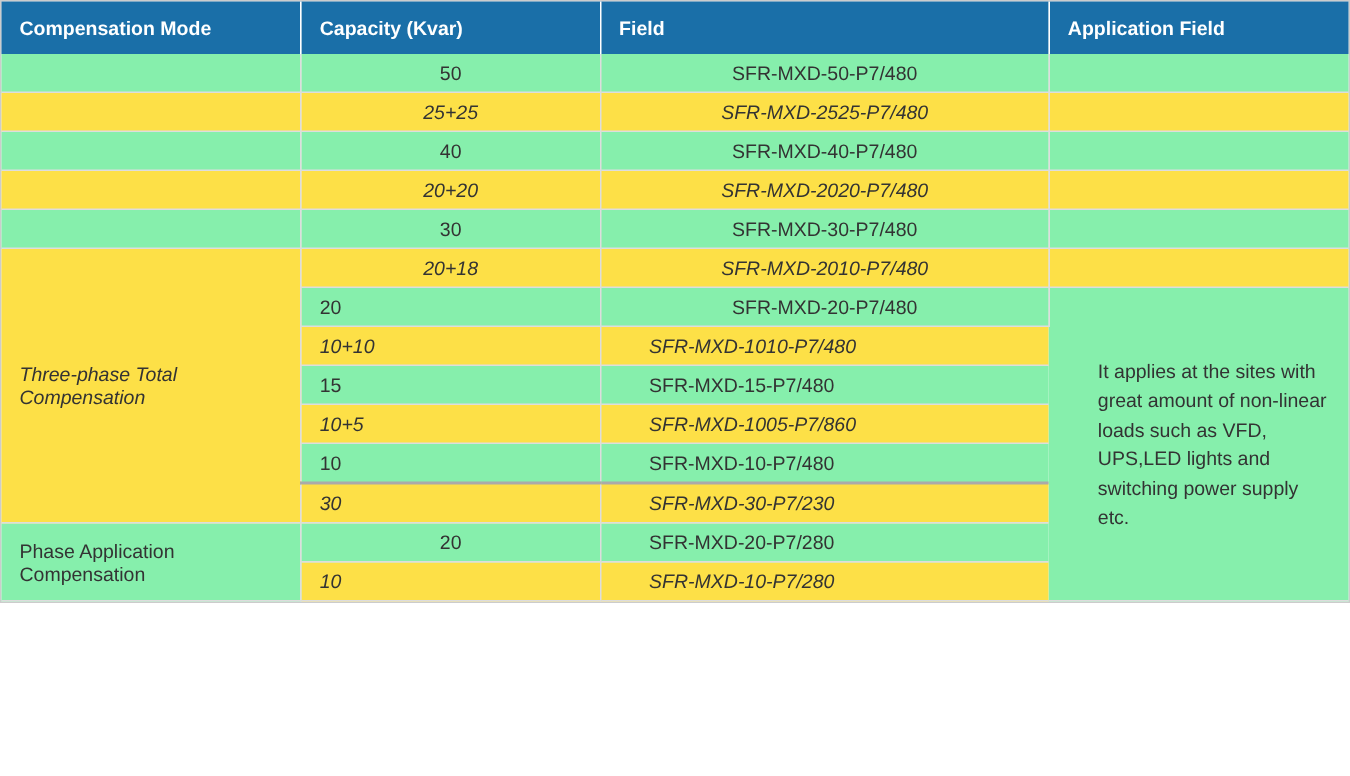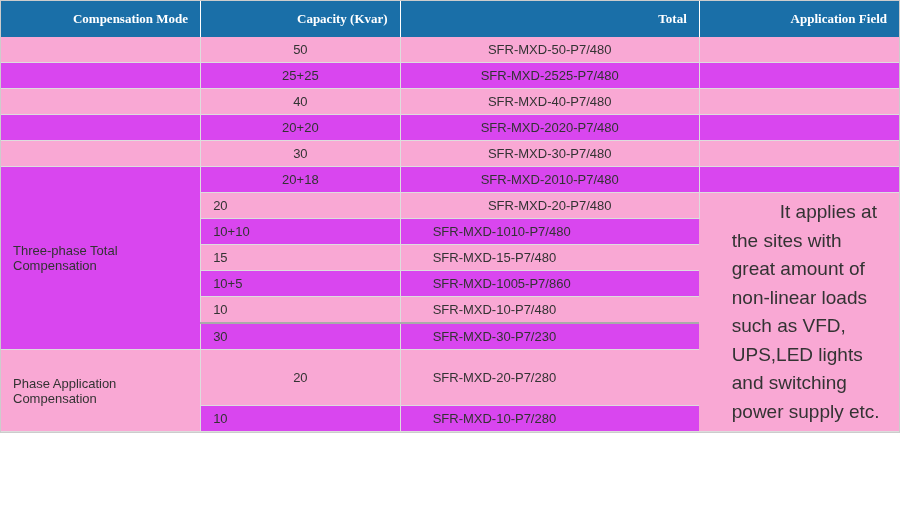--- a/index.html
+++ b/index.html
@@ -17,24 +17,23 @@
     }
     table {
       width: 100%;
       border-collapse: collapse;
     }
     thead tr th {
       background-color: #1a6fa8;
       color: #fff;
       font-weight: bold;
       padding: 10px 12px;
-      text-align: right;
+      text-align: left;
       border-right: 1px solid #fff;
       font-size: 13px;
-      font-family: Liberation Serif, serif;
     }
     thead tr th:last-child {
       border-right: none;
     }
     tbody tr td {
       padding: 5px 12px;
       text-align: center;
       border-right: 1px solid #ddd;
       border-bottom: 1px solid #ddd;
       font-size: 13px;
@@ -42,49 +41,49 @@
     }
     tbody tr td:first-child {
       text-align: left;
     }
     tbody tr td:last-child {
       border-right: none;
       text-align: left;
       padding-left: 32px;
     }
     tbody tr.row-even td {
-      background-color: #d946ef;
+      background-color: #fde047;
+      font-style: italic;
     }
     tbody tr.row-odd td {
-      background-color: #f9a8d4;
+      background-color: #86efac;
     }
     tbody tr.section-divider td {
       border-top: 2px solid #aaa;
     }
     .col-mode { width: 200px; }
     .col-capacity { width: 200px; }
     .col-model { width: 300px; }
     .col-app { width: 200px; }
     .app-text {
-      font-size: 19px;
+      font-size: 13px;
       color: #333;
       line-height: 1.5;
-      margin-left: 48px;
     }
   </style>
 </head>
 <body>
 
 <div class="table-wrapper">
   <table>
     <thead>
       <tr>
         <th class="col-mode">Compensation Mode</th>
         <th class="col-capacity">Capacity (Kvar)</th>
-        <th class="col-model">Total</th>
+        <th class="col-model">Field</th>
         <th class="col-app">Application Field</th>
       </tr>
     </thead>
     <tbody id="table-body">
     <tr class="row-odd">
           <td></td>
           <td>50</td>
           <td>SFR-MXD-50-P7/480</td>
           <td></td>
         </tr>

